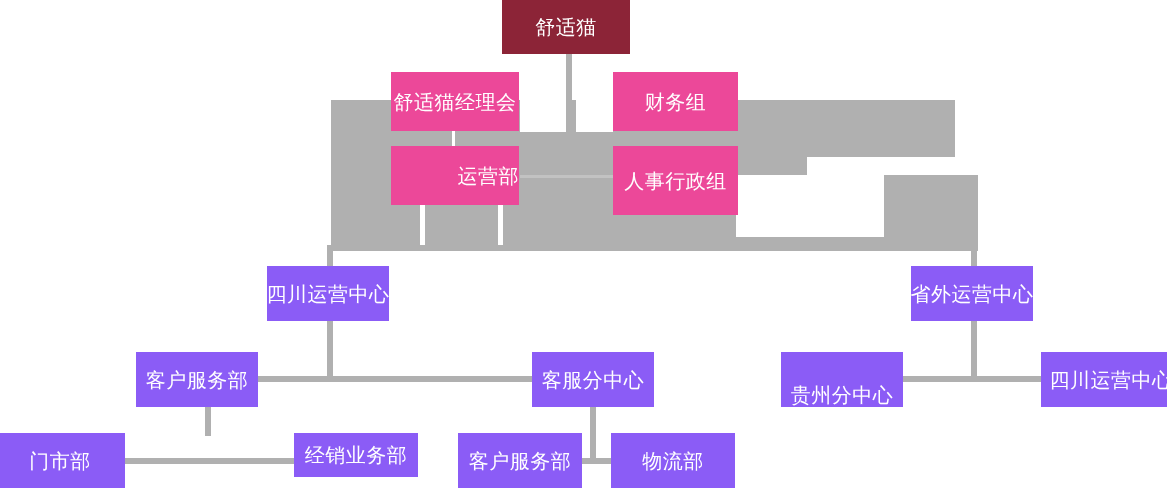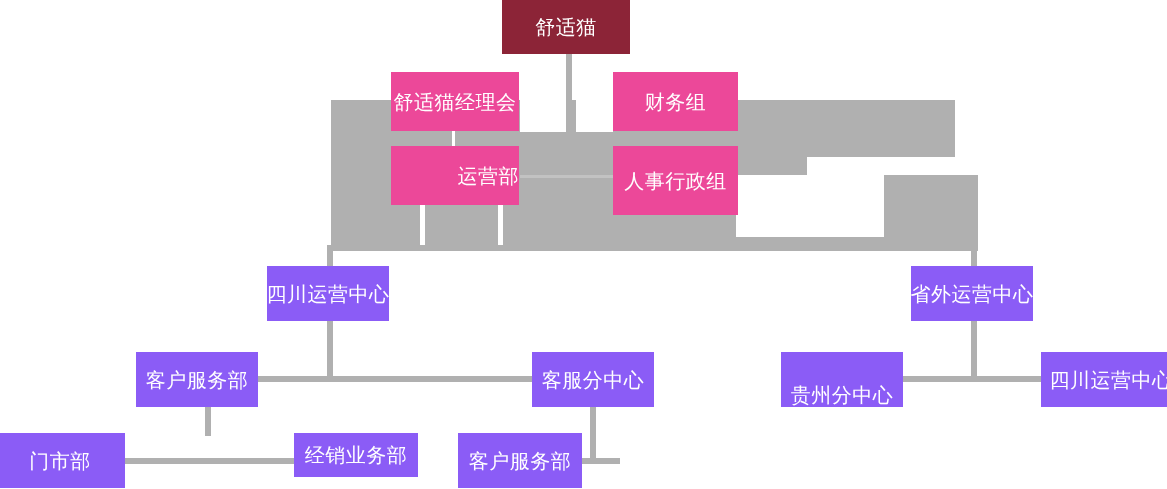--- a/index.html
+++ b/index.html
@@ -155,14 +155,17 @@
 
 
   <div class="node light" style="left:294px; top:433px; width:124px; height:44px;">
     <span>经销业务部</span>
   </div>
 
   <div class="node light" style="left:458px; top:433px; width:124px; height:55px;">
     <span>客户服务部</span>
   </div>
 
+  <div class="node light" style="left:611px; top:433px; width:124px; height:55px;">
+    <span>物流部</span>
+  </div>
 
 </div>
 
 </body></html>

